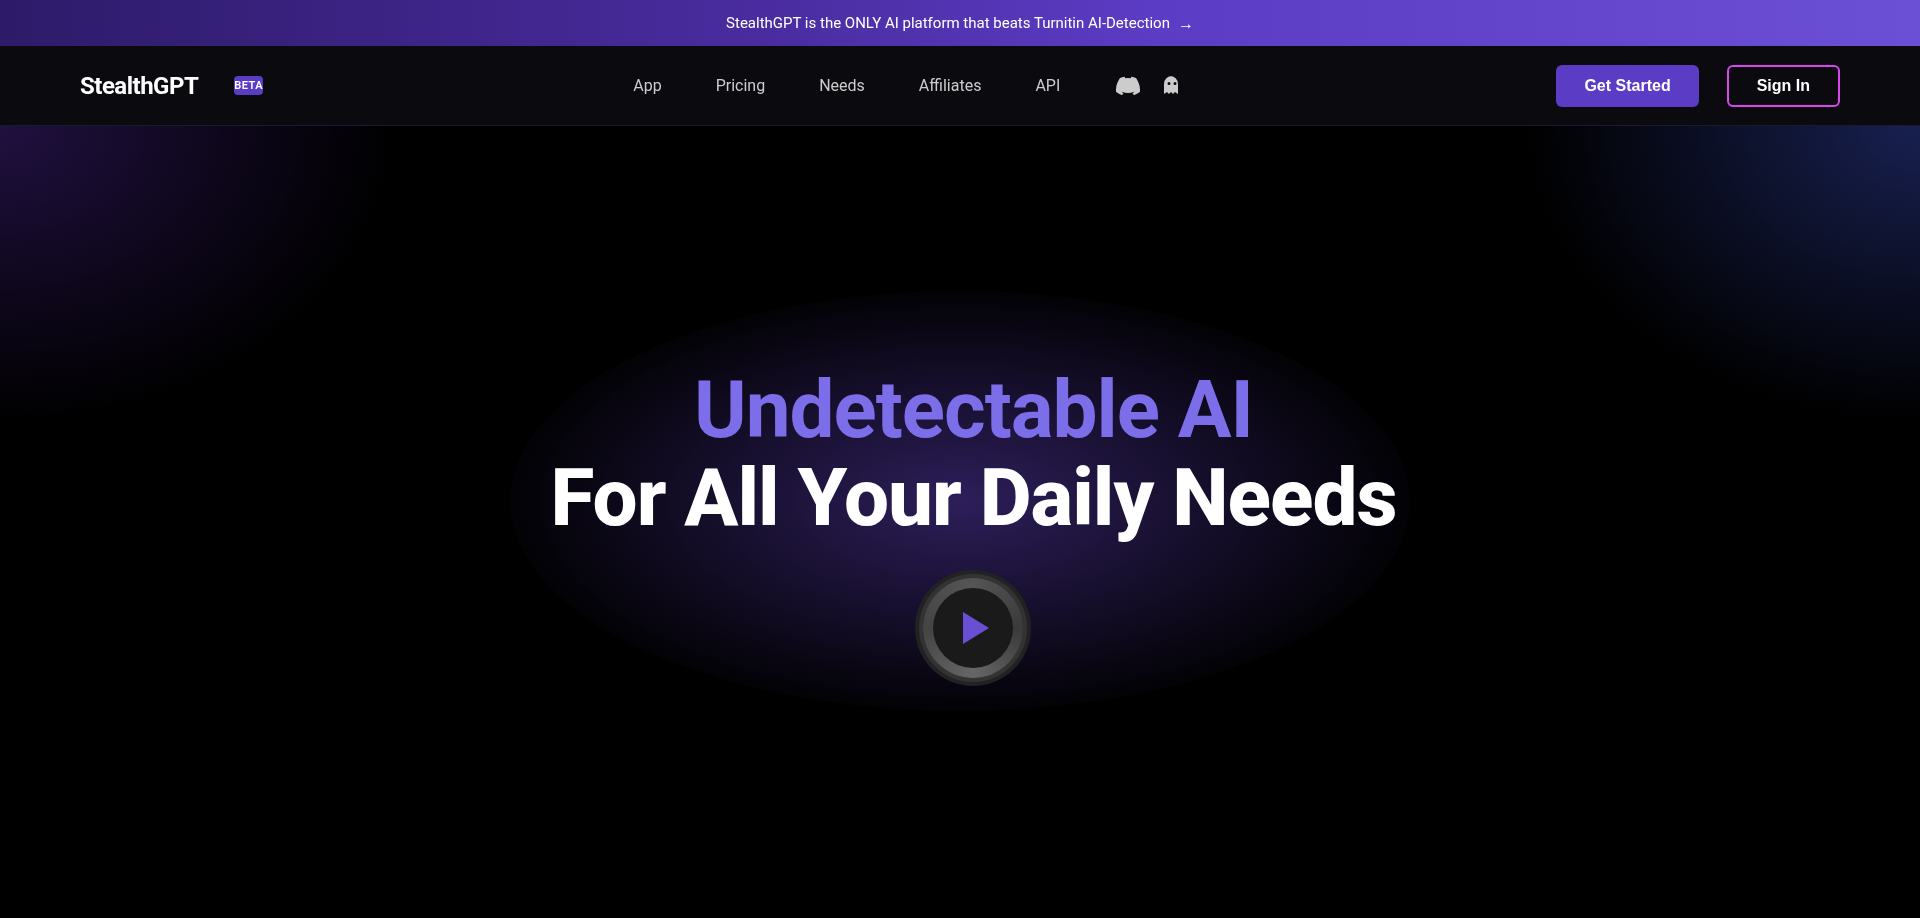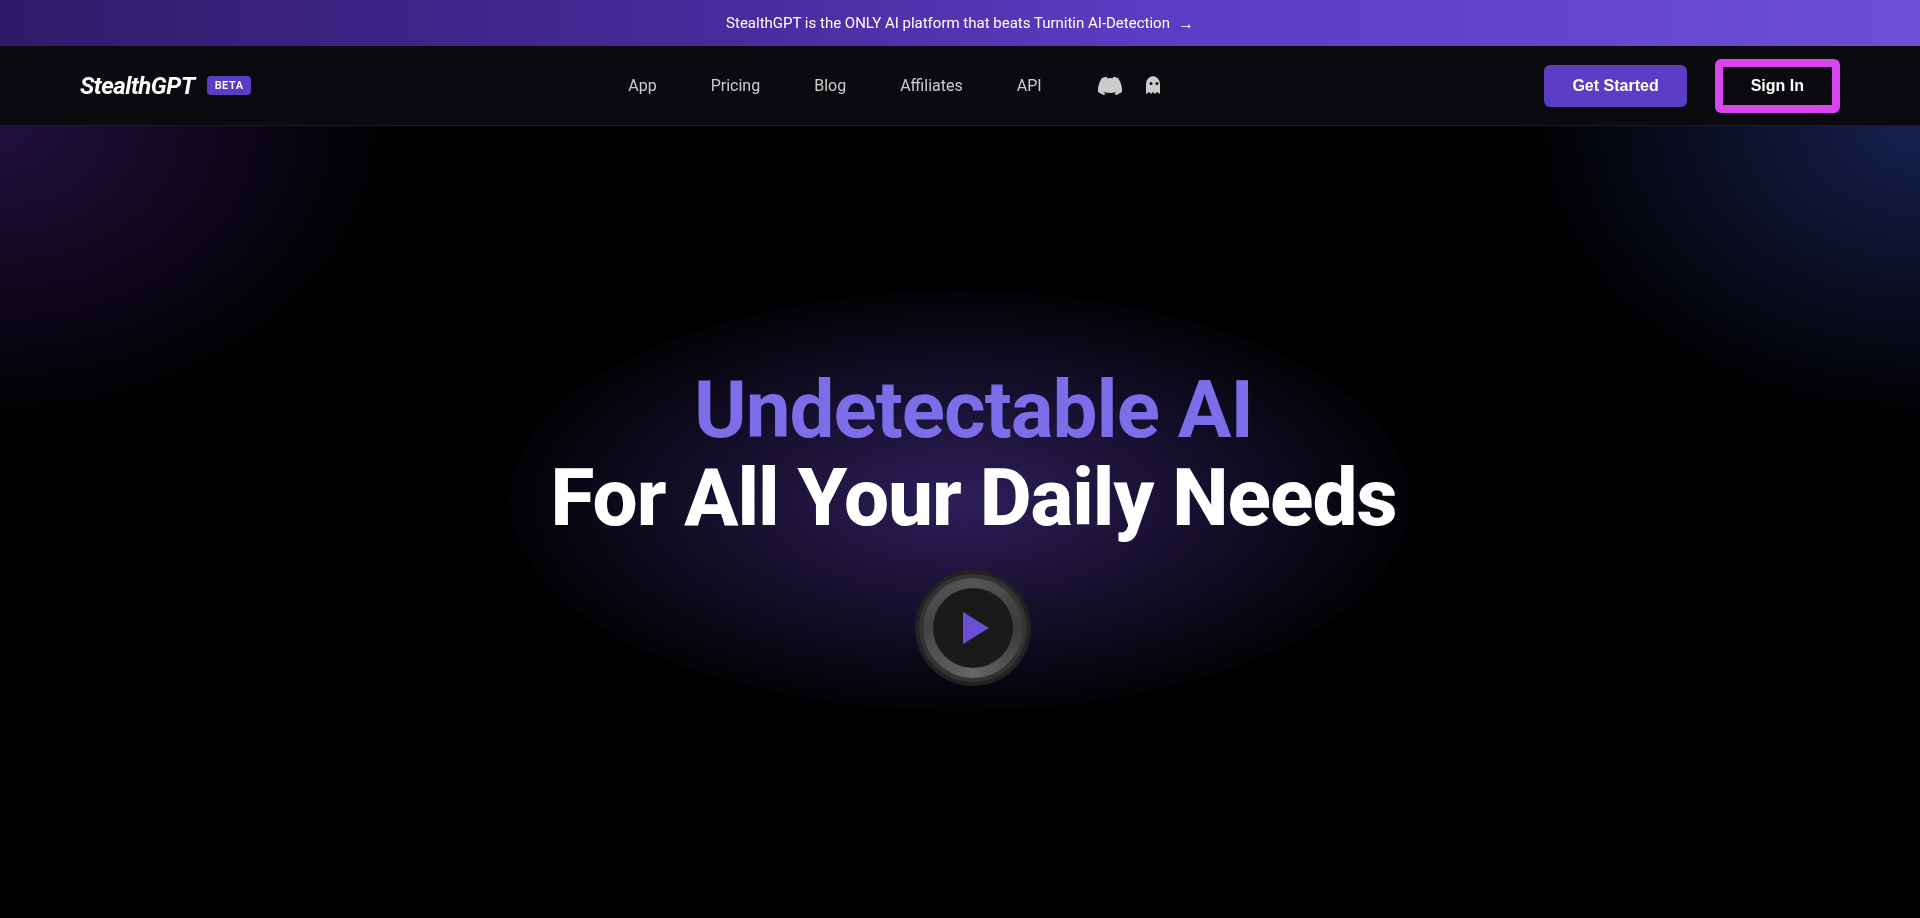--- a/index.html
+++ b/index.html
@@ -46,31 +46,31 @@
       display: flex;
       align-items: center;
       gap: 12px;
     }
 
     .brand-name {
       font-size: 24px;
       font-weight: 700;
       color: #fff;
       letter-spacing: -0.5px;
-      font-style: italic;
     }
 
     .beta-badge {
       background: #5b3cc4;
       color: #fff;
       font-size: 11px;
       font-weight: 600;
-      padding: 3px 8px;
+      padding: 3px 0;
       border-radius: 4px;
       letter-spacing: 0.5px;
+      margin-left: 24px;
     }
 
     .nav-center {
       display: flex;
       align-items: center;
       gap: 54px;
     }
 
     .nav-link {
       color: #ccc;
@@ -116,21 +116,21 @@
       padding: 12px 28px;
       border-radius: 6px;
       font-size: 16px;
       font-weight: 600;
       cursor: pointer;
     }
 
     .btn-sign-in {
       background: transparent;
       color: #fff;
-      border: 8px solid #d946ef;
+      border: 2px solid #d946ef;
       padding: 10px 28px;
       border-radius: 6px;
       font-size: 16px;
       font-weight: 600;
       cursor: pointer;
     }
 
     
     .hero {
       position: relative;
@@ -266,21 +266,21 @@
 
 <nav>
   <div class="nav-left">
     <span class="brand-name">StealthGPT</span>
     <span class="beta-badge">BETA</span>
   </div>
 
   <div class="nav-center">
     <a class="nav-link">App</a>
     <a class="nav-link">Pricing</a>
-    <a class="nav-link">Blog</a>
+    <a class="nav-link">Needs</a>
     <a class="nav-link">Affiliates</a>
     <a class="nav-link">API</a>
 
     <div class="nav-icons">
 
       <div class="nav-icon discord-icon">
         <svg viewBox="0 0 24 24" xmlns="http://www.w3.org/2000/svg">
           <path d="M20.317 4.37a19.791 19.791 0 0 0-4.885-1.515.074.074 0 0 0-.079.037c-.21.375-.444.864-.608 1.25a18.27 18.27 0 0 0-5.487 0 12.64 12.64 0 0 0-.617-1.25.077.077 0 0 0-.079-.037A19.736 19.736 0 0 0 3.677 4.37a.07.07 0 0 0-.032.027C.533 9.046-.32 13.58.099 18.057a.082.082 0 0 0 .031.057 19.9 19.9 0 0 0 5.993 3.03.078.078 0 0 0 .084-.028c.462-.63.874-1.295 1.226-1.994a.076.076 0 0 0-.041-.106 13.107 13.107 0 0 1-1.872-.892.077.077 0 0 1-.008-.128 10.2 10.2 0 0 0 .372-.292.074.074 0 0 1 .077-.01c3.928 1.793 8.18 1.793 12.062 0a.074.074 0 0 1 .078.01c.12.098.246.198.373.292a.077.077 0 0 1-.006.127 12.299 12.299 0 0 1-1.873.892.077.077 0 0 0-.041.107c.36.698.772 1.362 1.225 1.993a.076.076 0 0 0 .084.028 19.839 19.839 0 0 0 6.002-3.03.077.077 0 0 0 .032-.054c.5-5.177-.838-9.674-3.549-13.66a.061.061 0 0 0-.031-.03z"></path>
         </svg>
       </div>

